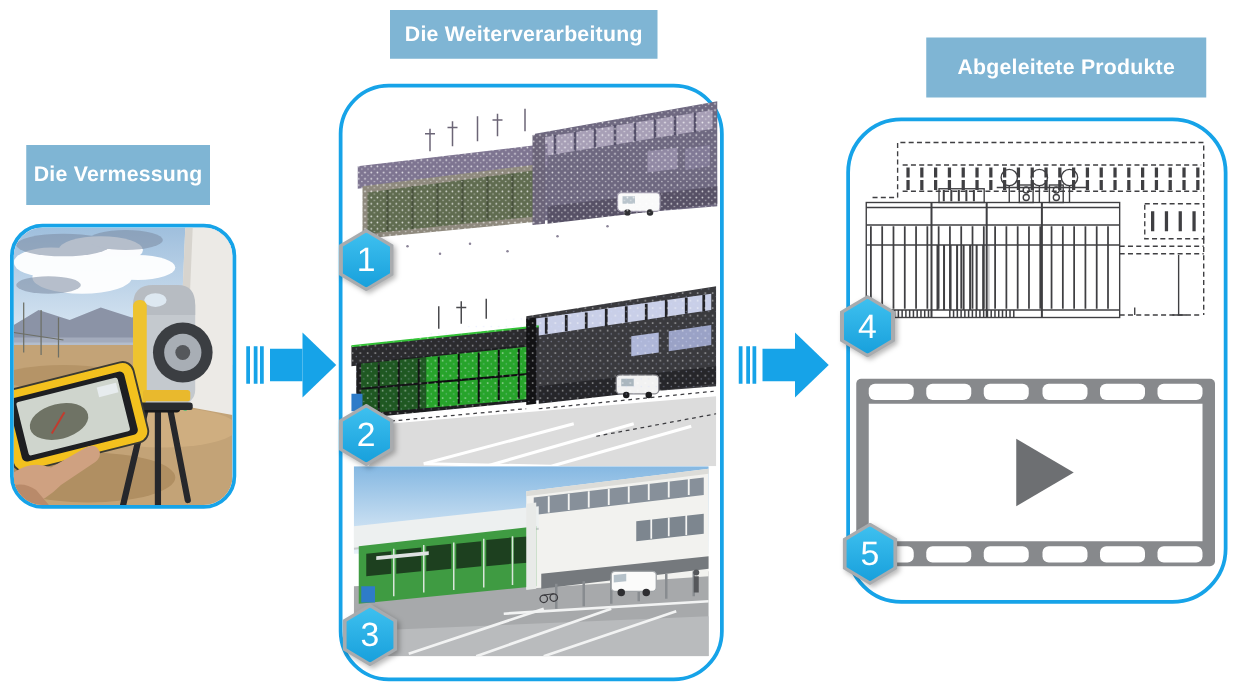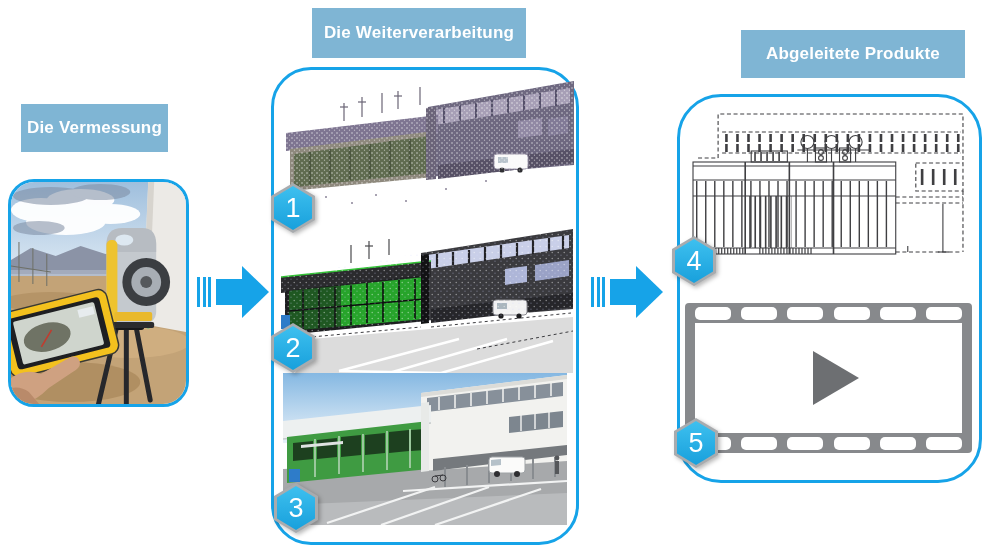--- a/index.html
+++ b/index.html
@@ -3,22 +3,22 @@
 <meta charset="utf-8">
 <style>
   html,body{margin:0;padding:0;background:#fff;}
   .canvas{position:relative;width:992px;height:557px;background:#ffffff;
           font-family:"Liberation Sans",sans-serif;overflow:hidden;}
 
   
   .section-header{position:absolute;background:#7fb5d4;color:#ffffff;
       font-weight:bold;font-size:17px;letter-spacing:.2px;
       display:flex;align-items:center;justify-content:center;}
-  .hdr-survey{left:21px;top:104px;width:147px;height:48px;}
-  .hdr-processing{left:312px;top:8px;width:214px;height:50px;}
+  .hdr-survey{left:21px;top:116px;width:147px;height:48px;}
+  .hdr-processing{left:312px;top:8px;width:214px;height:39px;}
   .hdr-products{left:741px;top:30px;width:224px;height:48px;}
 
   
   .panel{position:absolute;background:#ffffff;border:3px solid #16a3e8;box-sizing:border-box;}
   .panel-survey{left:8px;top:179px;width:181px;height:228px;border-radius:26px;overflow:hidden;}
   .panel-processing{left:271px;top:67px;width:308px;height:478px;border-radius:40px;}
   .panel-products{left:677px;top:94px;width:305px;height:389px;border-radius:44px;}
 
   .scene{position:absolute;}
   .scene svg{display:block;width:100%;height:100%;}

